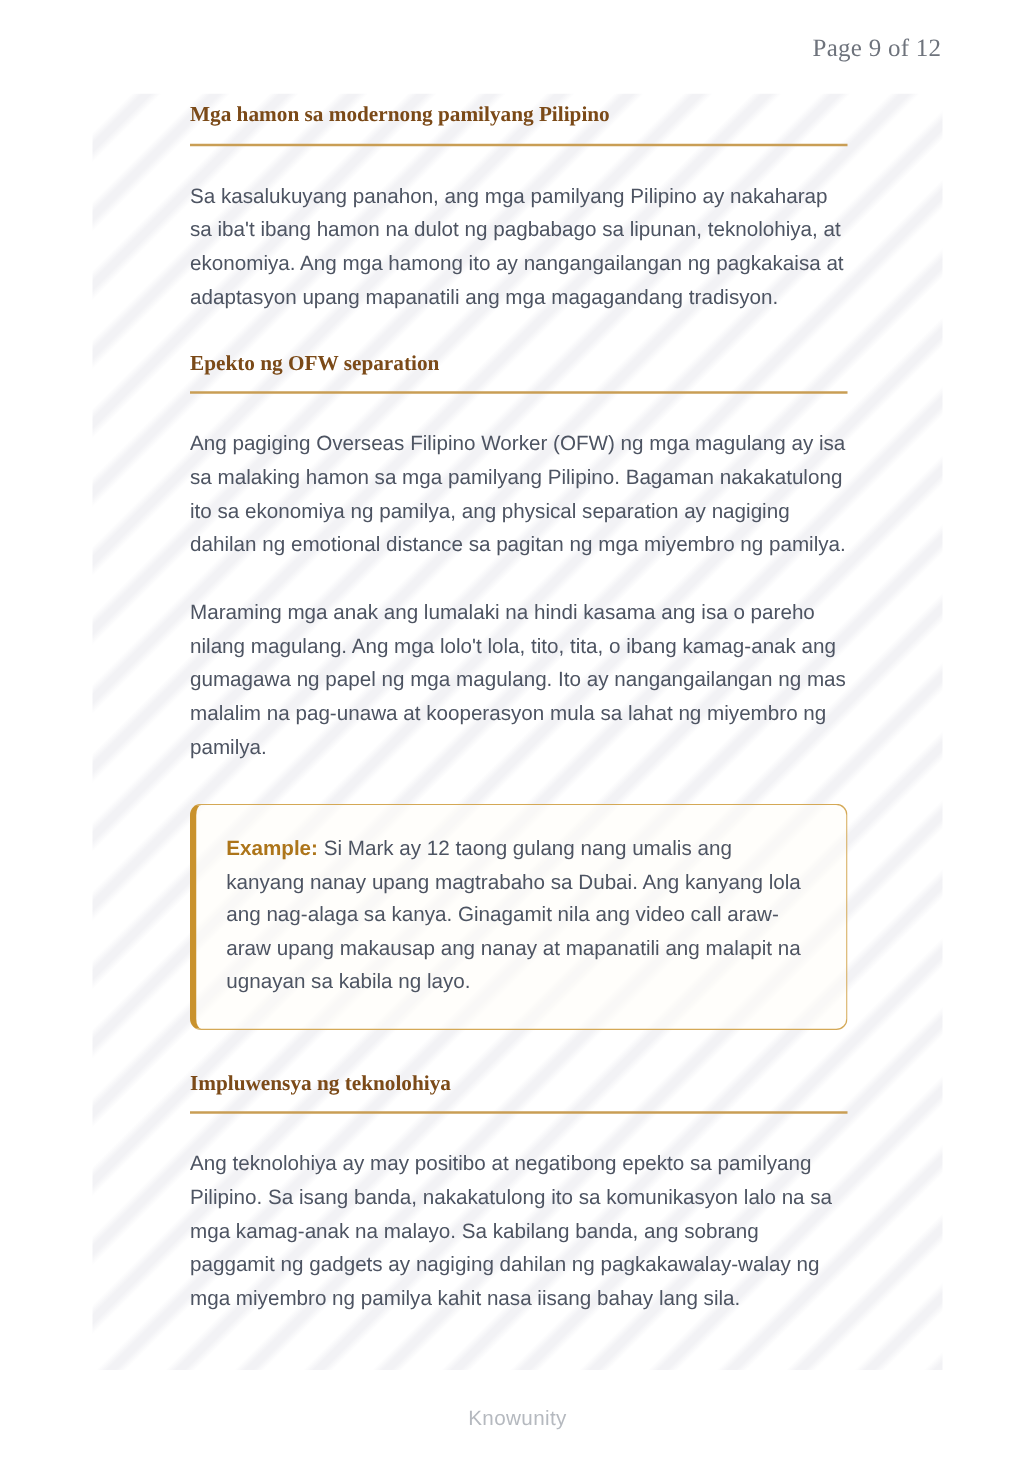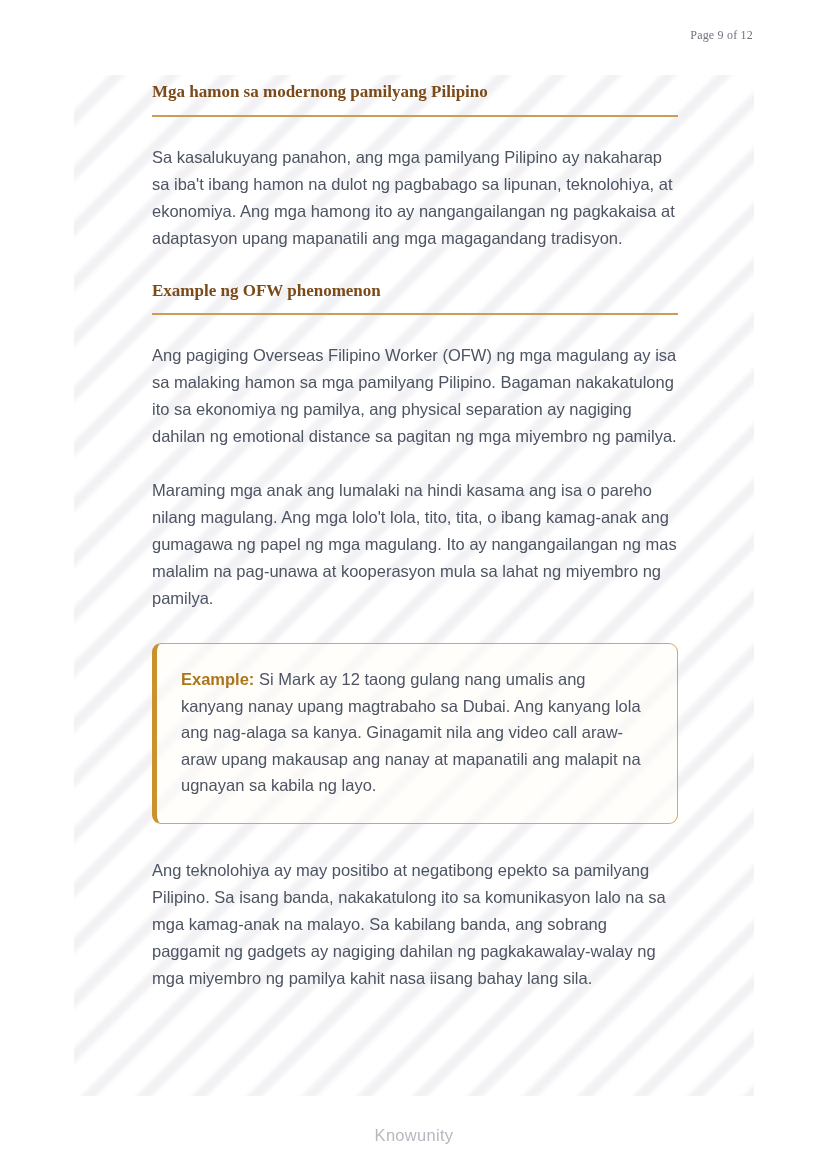--- a/index.html
+++ b/index.html
@@ -18,21 +18,21 @@
     height: 1171px;
     background: #ffffff;
   }
 
   
   .page-indicator {
     position: absolute;
     top: 28px;
     right: 75px;
     font-family: "Liberation Serif", "DejaVu Serif", serif;
-    font-size: 12px;
+    font-size: 20px;
     color: #6e737c;
     letter-spacing: 0.2px;
   }
 
   
   .sheet {
     position: absolute;
     left: 74px;
     top: 75px;
     width: 680px;
@@ -116,30 +116,31 @@
 
   <div class="sheet">
     <div class="content">
 
       <div class="section">
         <h2 class="section-heading">Mga hamon sa modernong pamilyang Pilipino</h2>
         <p class="body-para">Sa kasalukuyang panahon, ang mga pamilyang Pilipino ay nakaharap sa iba't ibang hamon na dulot ng pagbabago sa lipunan, teknolohiya, at ekonomiya. Ang mga hamong ito ay nangangailangan ng pagkakaisa at adaptasyon upang mapanatili ang mga magagandang tradisyon.</p>
       </div>
 
       <div class="section">
-        <h2 class="section-heading">Example ng OFW phenomenon</h2>
+        <h2 class="section-heading">Epekto ng OFW separation</h2>
         <p class="body-para">Ang pagiging Overseas Filipino Worker (OFW) ng mga magulang ay isa sa malaking hamon sa mga pamilyang Pilipino. Bagaman nakakatulong ito sa ekonomiya ng pamilya, ang physical separation ay nagiging dahilan ng emotional distance sa pagitan ng mga miyembro ng pamilya.</p>
         <p class="body-para">Maraming mga anak ang lumalaki na hindi kasama ang isa o pareho nilang magulang. Ang mga lolo't lola, tito, tita, o ibang kamag-anak ang gumagawa ng papel ng mga magulang. Ito ay nangangailangan ng mas malalim na pag-unawa at kooperasyon mula sa lahat ng miyembro ng pamilya.</p>
 
         <div class="example-box">
           <p><span class="example-label">Example:</span> <span>Si Mark ay 12 taong gulang nang umalis ang kanyang nanay upang magtrabaho sa Dubai. Ang kanyang lola ang nag-alaga sa kanya. Ginagamit nila ang video call araw-araw upang makausap ang nanay at mapanatili ang malapit na ugnayan sa kabila ng layo.</span></p>
         </div>
       </div>
 
       <div class="section">
+        <h2 class="section-heading">Impluwensya ng teknolohiya</h2>
         <p class="body-para">Ang teknolohiya ay may positibo at negatibong epekto sa pamilyang Pilipino. Sa isang banda, nakakatulong ito sa komunikasyon lalo na sa mga kamag-anak na malayo. Sa kabilang banda, ang sobrang paggamit ng gadgets ay nagiging dahilan ng pagkakawalay-walay ng mga miyembro ng pamilya kahit nasa iisang bahay lang sila.</p>
       </div>
 
     </div>
   </div>
 
   <div class="page-footer">
     <span class="footer-brand">Knowunity</span>
   </div>
 

